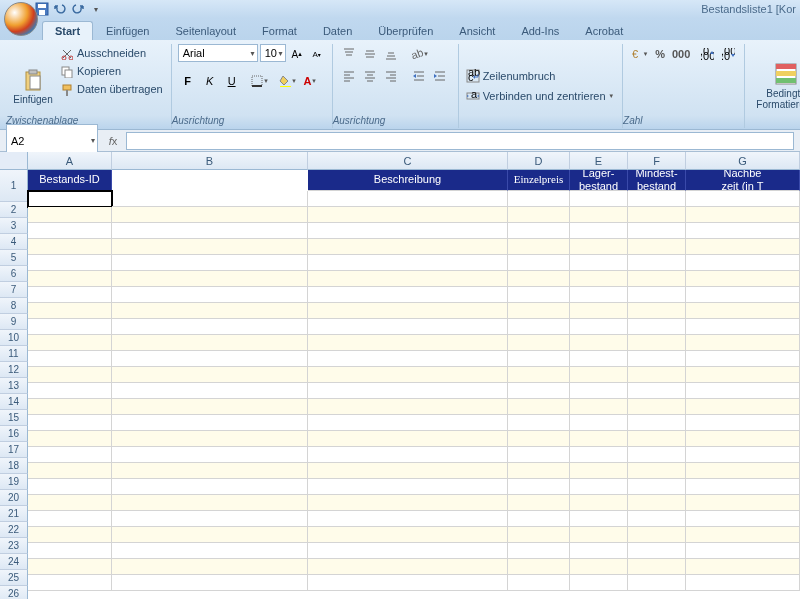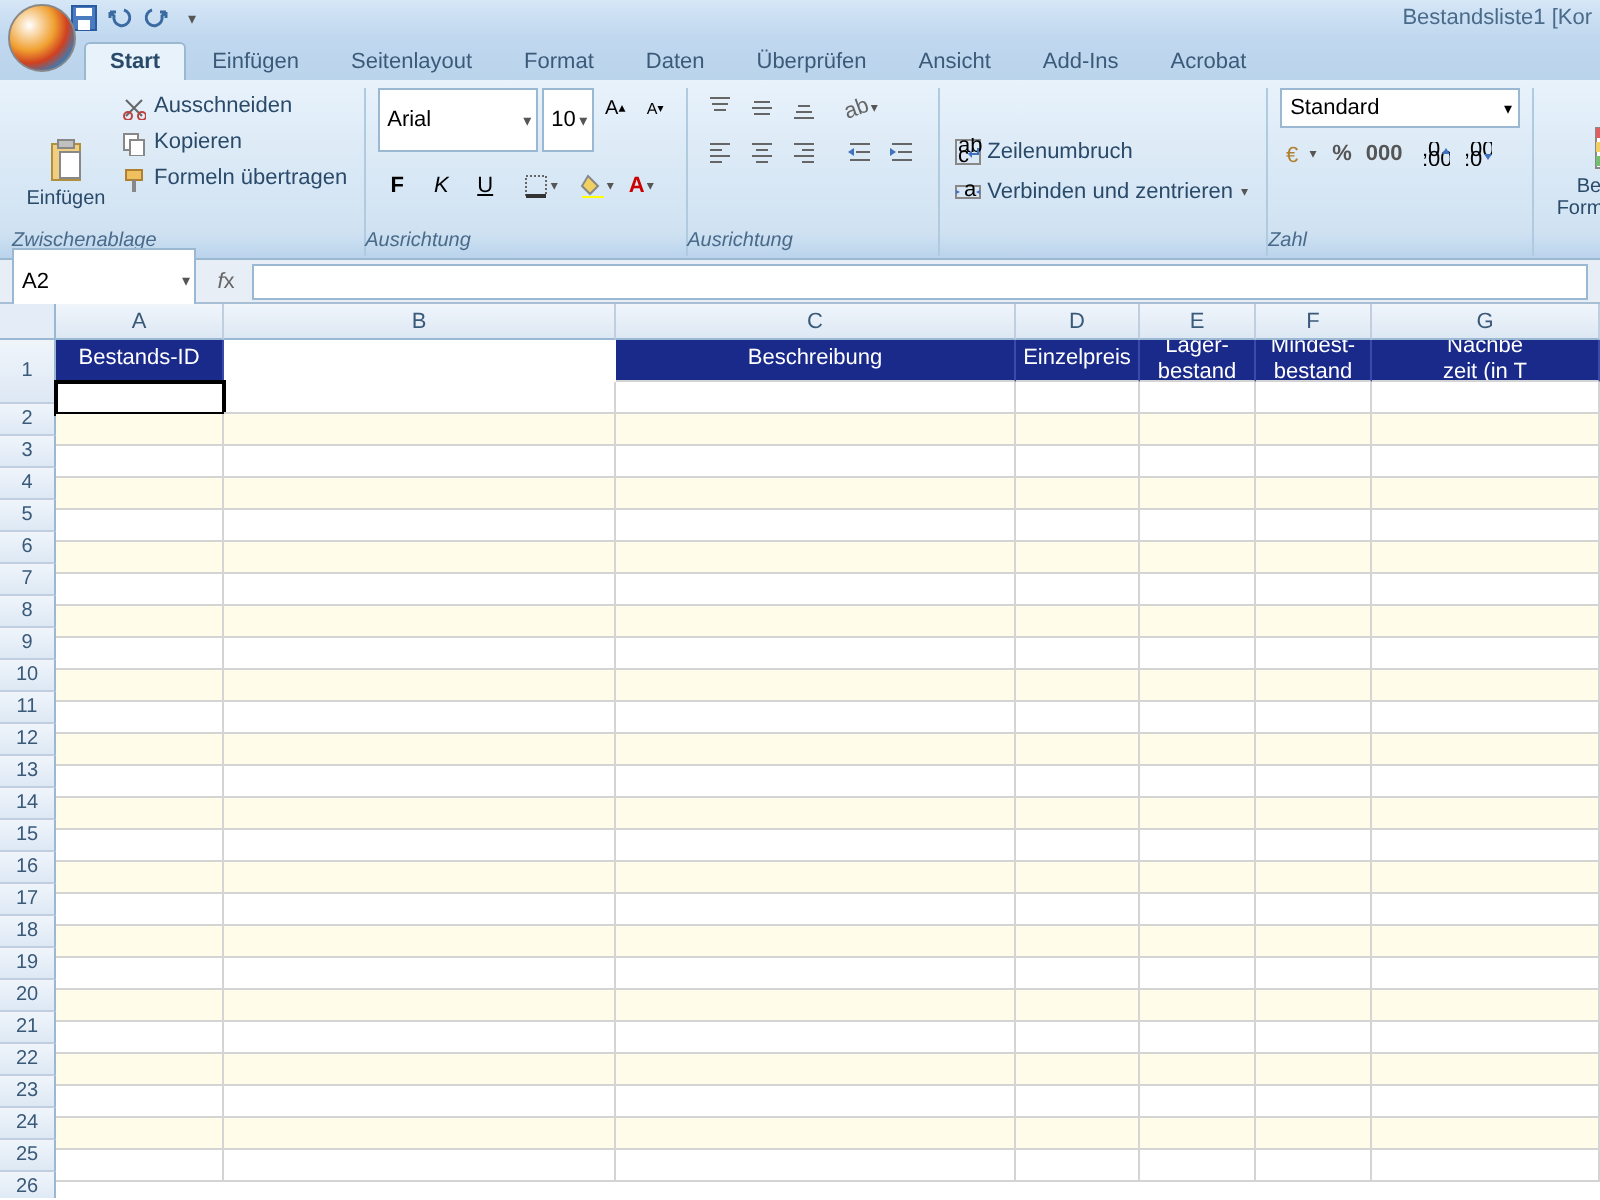--- a/index.html
+++ b/index.html
@@ -26,21 +26,21 @@
 .group-body { display: flex; flex: 1; gap: 4px; }
 .big-btn { display: flex; flex-direction: column; align-items: center; justify-content: center; width: 42px; padding: 2px; cursor: pointer; }
 .big-btn-icon { width: 24px; height: 24px; margin-bottom: 2px; }
 .big-btn-label { font-size: 10px; color: #2a4a6a; text-align: center; line-height: 1.1; }
 .small-btns { display: flex; flex-direction: column; gap: 2px; justify-content: flex-start; padding-top: 2px; }
 .small-btn { display: flex; align-items: flex-start; gap: 3px; padding: 1px 2px; cursor: pointer; color: #2a4a6a; font-size: 10px; white-space: nowrap; }
 .icon-sq { width: 14px; height: 14px; display: inline-flex; align-items: center; justify-content: center; }
 
 
 .font-row { display: flex; gap: 2px; margin-bottom: 3px; }
-.font-select { height: 32px; background: #fff; border: 1px solid #9bb8d3; padding: 0 14px 0 4px; display: flex; align-items: center; font-size: 11px; position: relative; }
+.font-select { height: 18px; background: #fff; border: 1px solid #9bb8d3; padding: 0 14px 0 4px; display: flex; align-items: center; font-size: 11px; position: relative; }
 .font-select::after { content: '▾'; position: absolute; right: 2px; font-size: 8px; color: #555; }
 .fsel-name { width: 80px; }
 .fsel-size { width: 26px; }
 .grow-btn { width: 18px; height: 20px; border: 1px solid transparent; display: flex; align-items: center; justify-content: center; font-size: 10px; cursor: pointer; }
 .fmt-btn { width: 20px; height: 20px; display: flex; align-items: center; justify-content: center; cursor: pointer; border: 1px solid transparent; }
 .dd::after { content: '▾'; font-size: 7px; margin-left: 1px; color: #555; }
 
 
 .align-grid { display: flex; flex-direction: column; gap: 2px; }
 .align-row { display: flex; gap: 1px; }
@@ -157,21 +157,21 @@
             </span>
             <span>Kopieren</span>
           </div>
         <div class="small-btn">
             <span class="icon-sq">
               <svg width="12" height="12">
                 <rect x="2" y="1" width="8" height="5" fill="#f0c060" stroke="#b08030"></rect>
                 <rect x="5" y="6" width="2" height="6" fill="#888"></rect>
               </svg>
             </span>
-            <span>Formeln übertragen</span>
+            <span>Daten übertragen</span>
           </div>
       </div>
     </div>
     <div class="group-label">Zwischenablage</div>
   </div>
 
   <div class="ribbon-group" style="width:178px">
     <div class="group-body" style="flex-direction:column">
       <div class="font-row">
         <div class="font-select fsel-name">Arial</div>
@@ -312,21 +312,20 @@
             <span>Verbinden und zentrieren</span>
           </div>
       </div>
     </div>
     <div class="group-label">Ausrichtung</div>
   </div>
 
   <div class="ribbon-group">
     <div class="group-body">
       <div class="num-col">
-        <div class="num-select">Standard</div>
         <div class="num-row">
           <div class="fmt-btn dd">
               <svg width="12" height="12">
                 <text x="1" y="10" font-size="10" fill="#b08030">€</text>
               </svg>
             </div>
           <div class="fmt-btn">
               <b style="color:#555">%</b>
             </div>
           <div class="fmt-btn">
@@ -417,21 +416,21 @@
       <div class="row-h">23</div>
       <div class="row-h">24</div>
       <div class="row-h">25</div>
       <div class="row-h">26</div>
     </div>
   <div class="cells" id="cells">
       <div class="row tall header-row">
         <div class="cell cA" style="white-space: pre-line;">Bestands-ID</div>
         <div class="cell cB" style="white-space: pre-line; margin-top: 46px;">Bezeichnung</div>
         <div class="cell cC" style="white-space: pre-line;">Beschreibung</div>
-        <div class="cell cD" style="white-space: pre-line;">Einzelpreis</div>
+        <div class="cell cD" style="white-space: pre-line; font-family: Liberation Serif, serif;">Einzelpreis</div>
         <div class="cell cE" style="white-space: pre-line;">Lager-
 bestand</div>
         <div class="cell cF" style="white-space: pre-line;">Mindest-
 bestand</div>
         <div class="cell cG" style="white-space: pre-line;">Nachbe
 zeit (in T</div>
       </div>
       <div class="row">
         <div class="cell cA active"></div>
         <div class="cell cB"></div>

